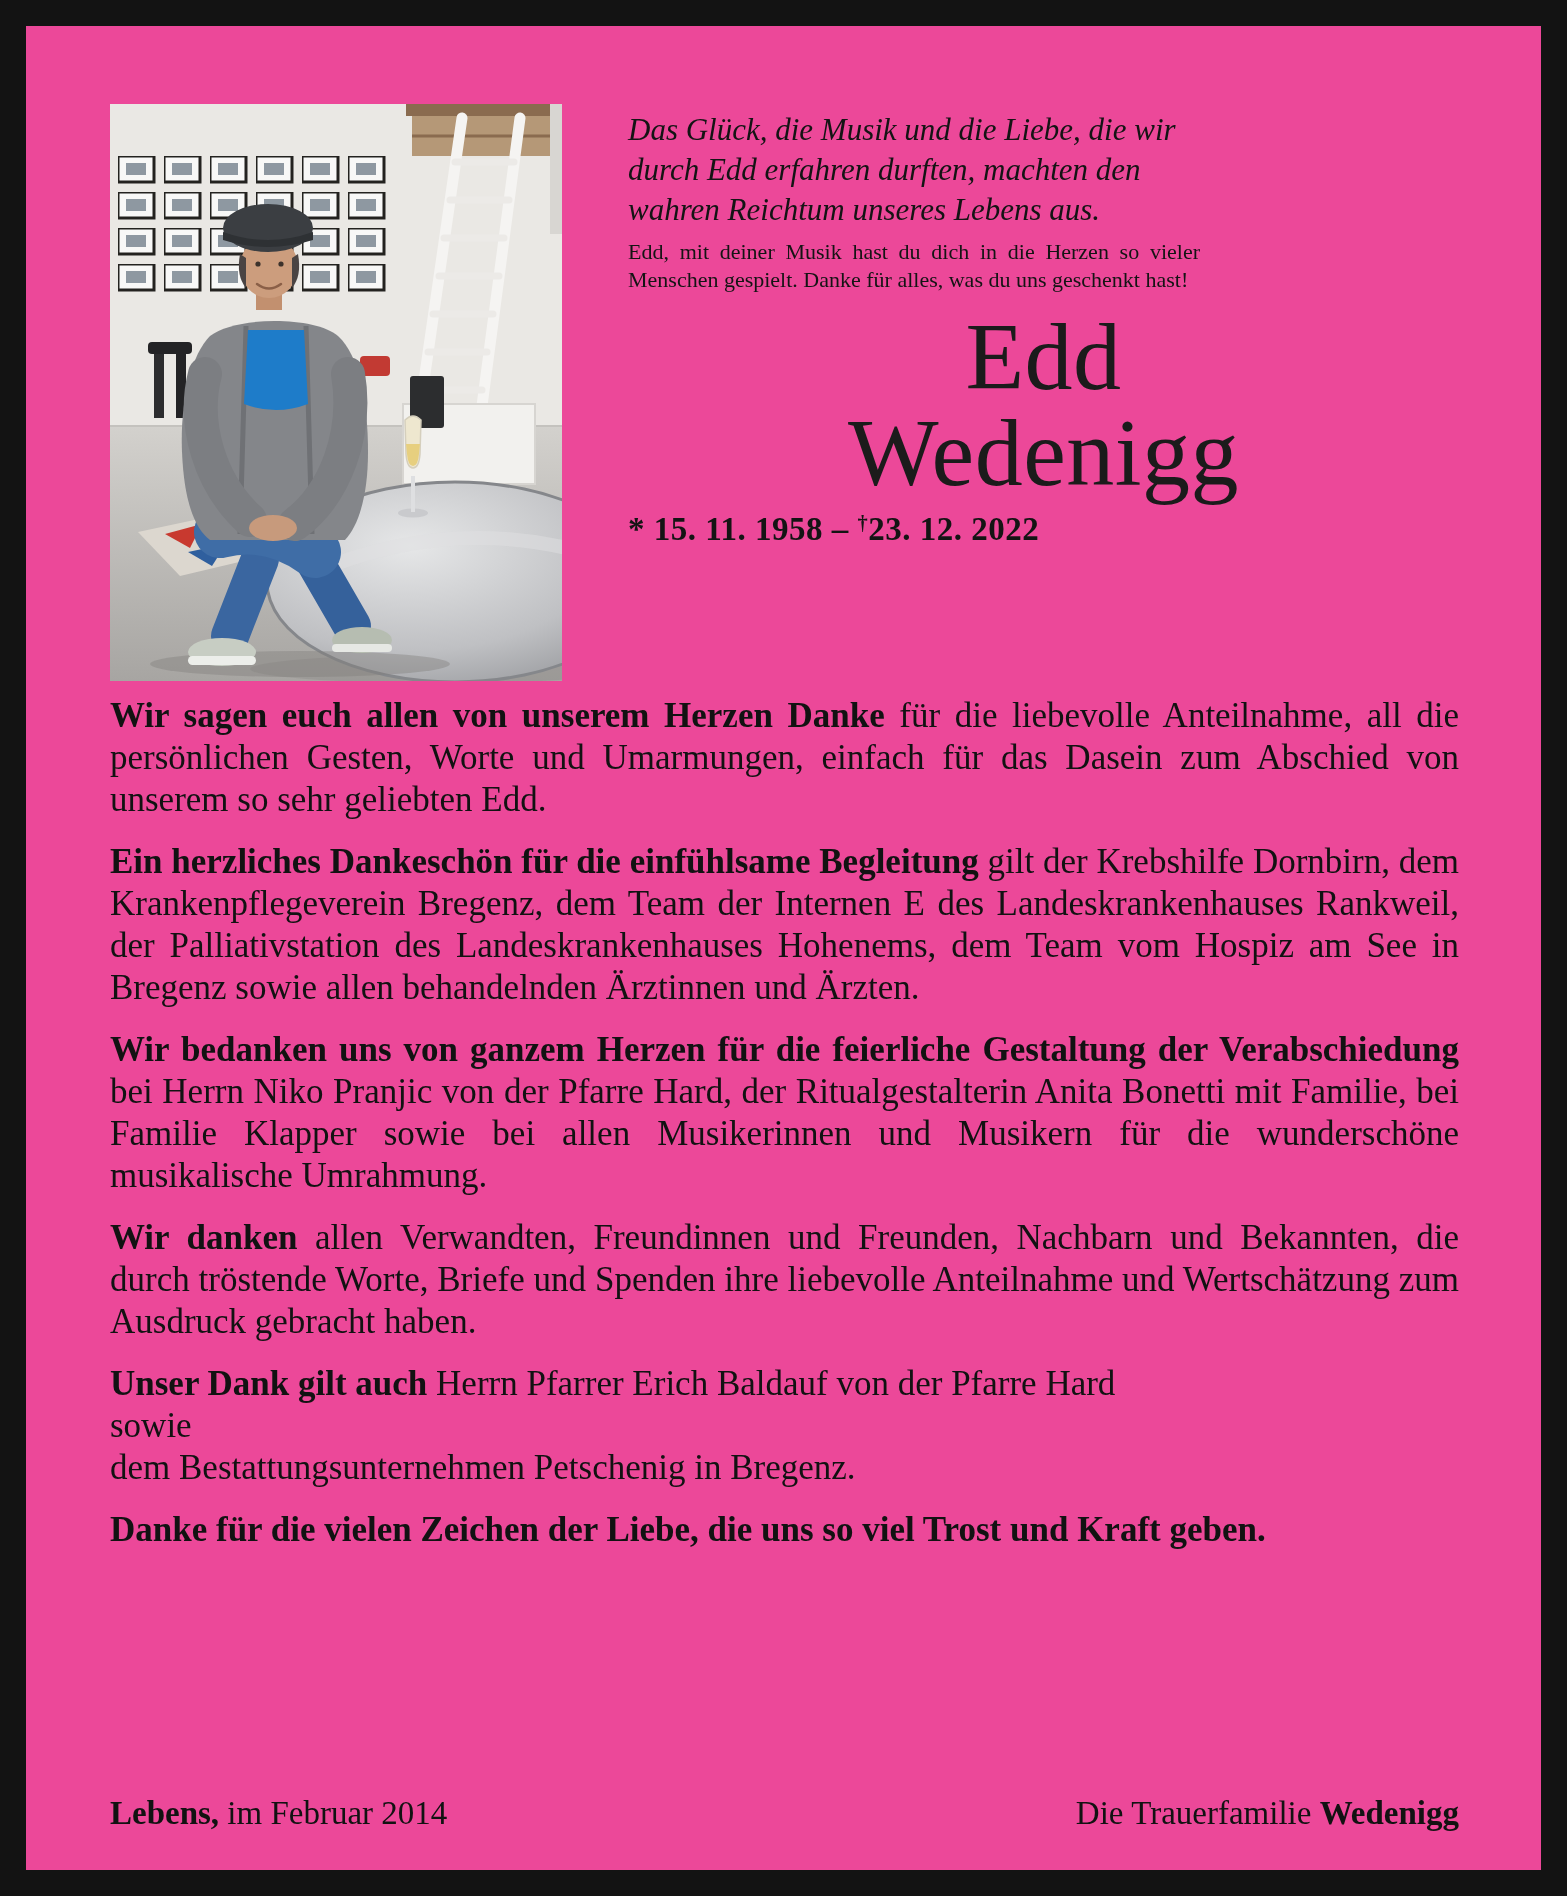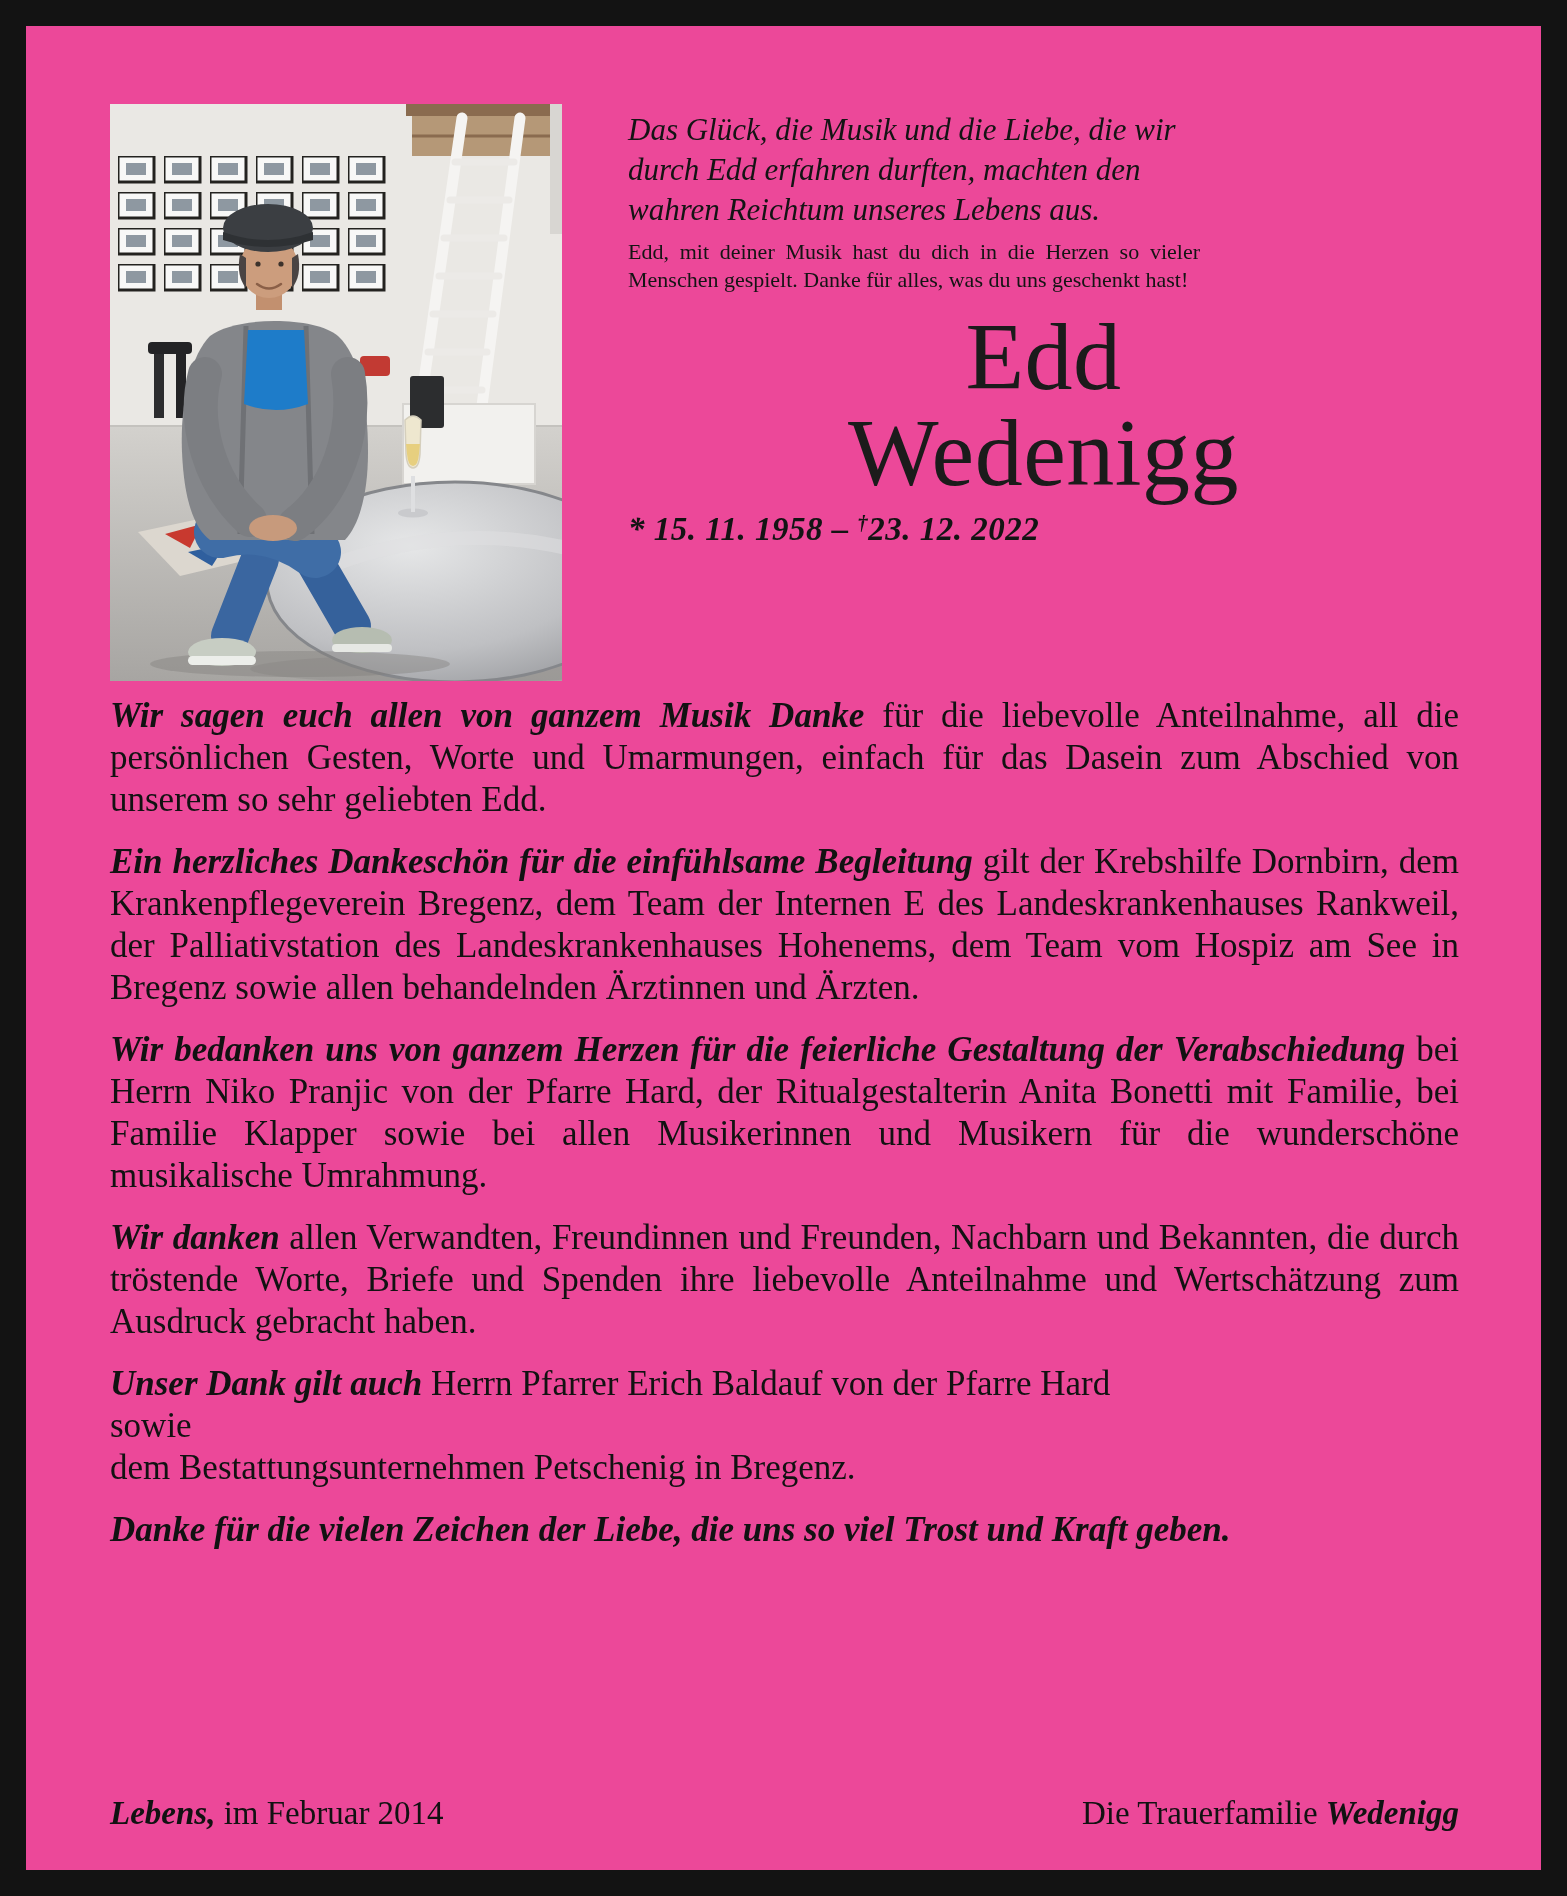--- a/index.html
+++ b/index.html
@@ -60,21 +60,21 @@
   .dates sup { font-size:0.62em; vertical-align:0.5em; }
   .body-text { margin-top:14px; }
   .body-text p {
     font-size:35px;
     line-height:1.2;
     text-align:justify;
     color:#121212;
     margin-bottom:20px;
   }
   .body-text p:last-child { margin-bottom:12px; }
-  .body-text b, .dates, .footer b { font-weight:700;font-style:italic; }
+  .body-text b, .dates, .footer b { font-weight:700; }
   .footer {
     position:absolute;
     left:84px; right:82px; bottom:38px;
     display:flex;
     justify-content:space-between;
     align-items:baseline;
     font-size:33px;
     color:#121212;
   }
 </style>
@@ -206,21 +206,21 @@
           <span class="birth-sym">*</span>
           <span>15. 11. 1958</span>
           <span>–</span>
           <sup>†</sup><span>23. 12. 2022</span>
         </div>
       </div>
 
     </div>
 
     <div class="body-text">
-      <p><b>Wir sagen euch allen von ganzem Musik Danke</b><span> für die liebevolle Anteilnahme, all die persönlichen Gesten, Worte und Umarmungen, einfach für das Dasein zum Abschied von unserem so sehr geliebten Edd.</span></p>
+      <p><b>Wir sagen euch allen von unserem Herzen Danke</b><span> für die liebevolle Anteilnahme, all die persönlichen Gesten, Worte und Umarmungen, einfach für das Dasein zum Abschied von unserem so sehr geliebten Edd.</span></p>
 
       <p><b>Ein herzliches Dankeschön für die einfühlsame Begleitung</b><span> gilt der Krebshilfe Dornbirn, dem Krankenpflegeverein Bregenz, dem Team der Internen E des Landeskrankenhauses Rankweil, der Palliativstation des Landeskrankenhauses Hohenems, dem Team vom Hospiz am See in Bregenz sowie allen behandelnden Ärztinnen und Ärzten.</span></p>
 
       <p><b>Wir bedanken uns von ganzem Herzen für die feierliche Gestaltung der Verabschiedung</b><span> bei Herrn Niko Pranjic von der Pfarre Hard, der Ritualgestalterin Anita Bonetti mit Familie, bei Familie Klapper sowie bei allen Musikerinnen und Musikern für die wunderschöne musikalische Umrahmung.</span></p>
 
       <p><b>Wir danken</b><span> allen Verwandten, Freundinnen und Freunden, Nachbarn und Bekannten, die durch tröstende Worte, Briefe und Spenden ihre liebevolle Anteilnahme und Wertschätzung zum Ausdruck gebracht haben.</span></p>
 
       <p><b>Unser Dank gilt auch</b><span> Herrn Pfarrer Erich Baldauf von der Pfarre Hard</span><br><span>sowie</span><br><span>dem Bestattungsunternehmen Petschenig in Bregenz.</span></p>
 
       <p><b>Danke für die vielen Zeichen der Liebe, die uns so viel Trost und Kraft geben.</b></p>

